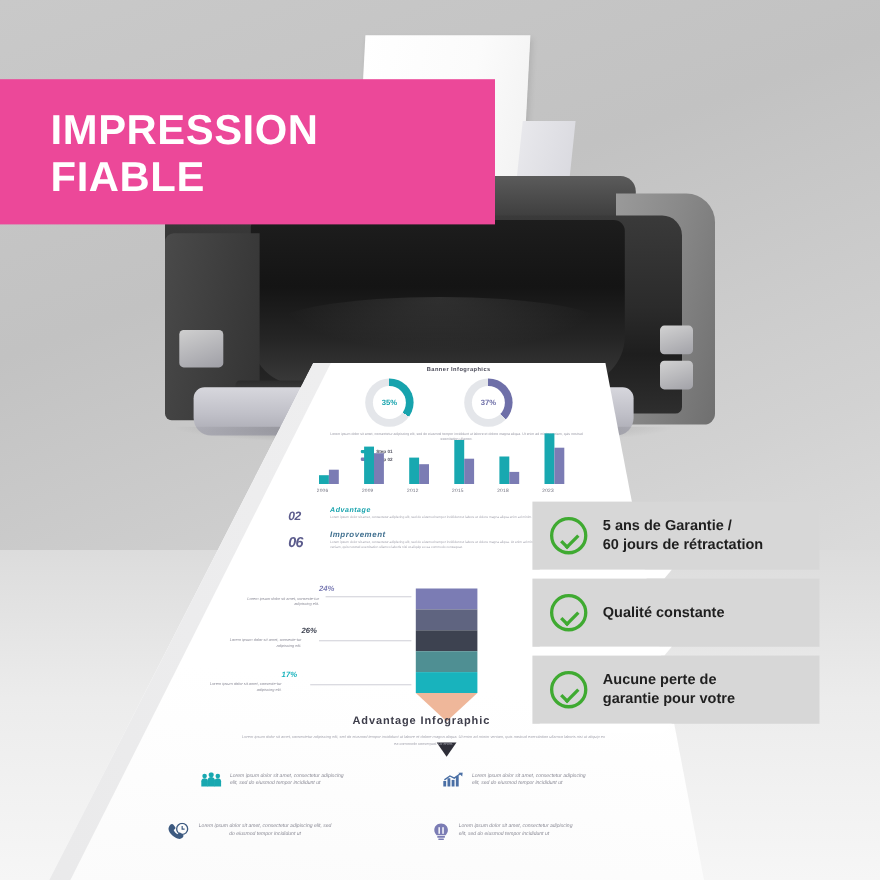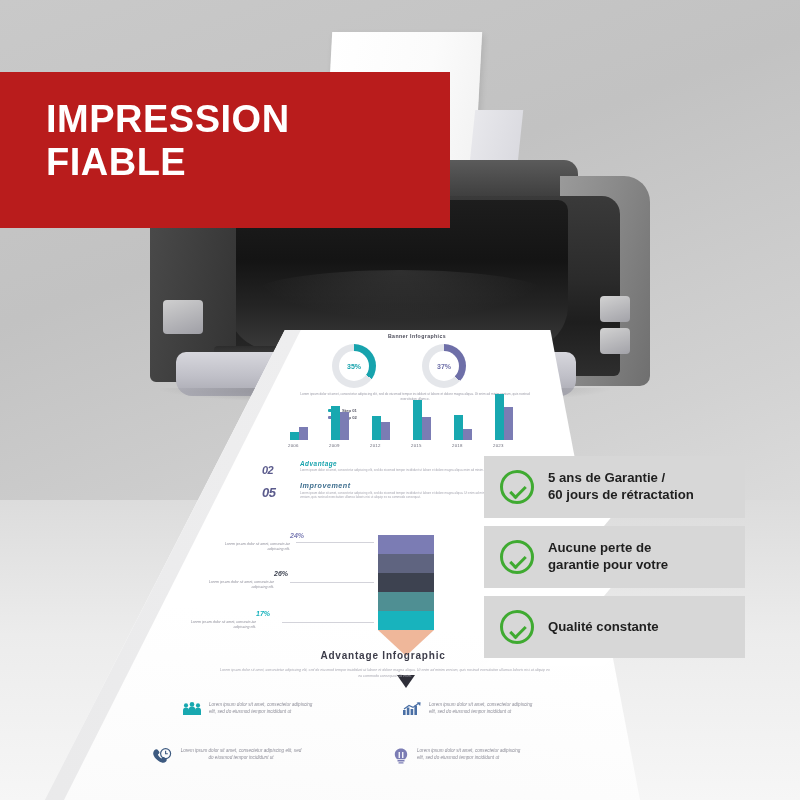--- a/index.html
+++ b/index.html
@@ -218,22 +218,22 @@
     border-left:3.2px solid #3faa31; border-bottom:3.2px solid #3faa31;
     transform:rotate(-45deg);
   }
   .box-label {
     font-size:13.2px; font-weight:bold; color:#1f1f1f; line-height:1.28;
     white-space:pre-line;
   }
 
   
   .banner {
-    position:absolute; left:0; top:72px; width:450px; height:156px;
-    background:#b91c1c; padding:26px 0 0 46px;
+    position:absolute; left:0; top:72px; width:450px; height:132px;
+    background:#ec4899; padding:26px 0 0 46px;
   }
   .banner h1 {
     color:#fff; font-size:38px; font-weight:bold; line-height:1.12;
     letter-spacing:.5px; white-space:pre-line;
   }
 </style>
 </head>
 <body>
 
 <div id="stage">
@@ -320,21 +320,21 @@
         <div class="bar-lab" style="left: 207px; top: 51px;">2023</div>
       </div>
 
     <div class="steps">
       <div class="step">
         <div class="num">02</div>
         <div class="stitle" style="color:#17a3ad">Advantage</div>
         <div class="sbody">Lorem ipsum dolor sit amet, consectetur adipiscing elit, sed do eiusmod tempor incididunt ut labore et dolore magna aliqua enim ad minim.</div>
       </div>
       <div class="step" style="height:30px">
-        <div class="num" style="font-size:13px">05</div>
+        <div class="num" style="font-size:13px">06</div>
         <div class="stitle" style="color:#3f6f8f;font-size:7.2px">Improvement</div>
         <div class="sbody" style="top:10px">Lorem ipsum dolor sit amet, consectetur adipiscing elit, sed do eiusmod tempor incididunt ut labore et dolore magna aliqua. Ut enim ad minim veniam, quis nostrud exercitation ullamco laboris nisi ut aliquip ex ea commodo consequat.</div>
       </div>
     </div>
 
     <div class="funnel">
       <div style="background:#7b7cb4"></div>
       <div style="background:#5f6480"></div>
       <div style="background:#3d4250"></div>
       <div style="background:#4f8f93"></div>
@@ -422,26 +422,26 @@
   </div>
 
   <div class="boxes">
     <div class="box">
       <span class="chk"></span>
       <span class="box-label">5 ans de Garantie /
 60 jours de rétractation</span>
     </div>
     <div class="box">
       <span class="chk"></span>
+      <span class="box-label">Qualité constante</span>
+    </div>
+    <div class="box">
+      <span class="chk"></span>
       <span class="box-label">Aucune perte de
 garantie pour votre</span>
-    </div>
-    <div class="box">
-      <span class="chk"></span>
-      <span class="box-label">Qualité constante</span>
     </div>
   </div>
 
   <div class="banner">
     <h1>IMPRESSION
 FIABLE</h1>
   </div>
 
 </div>
 

